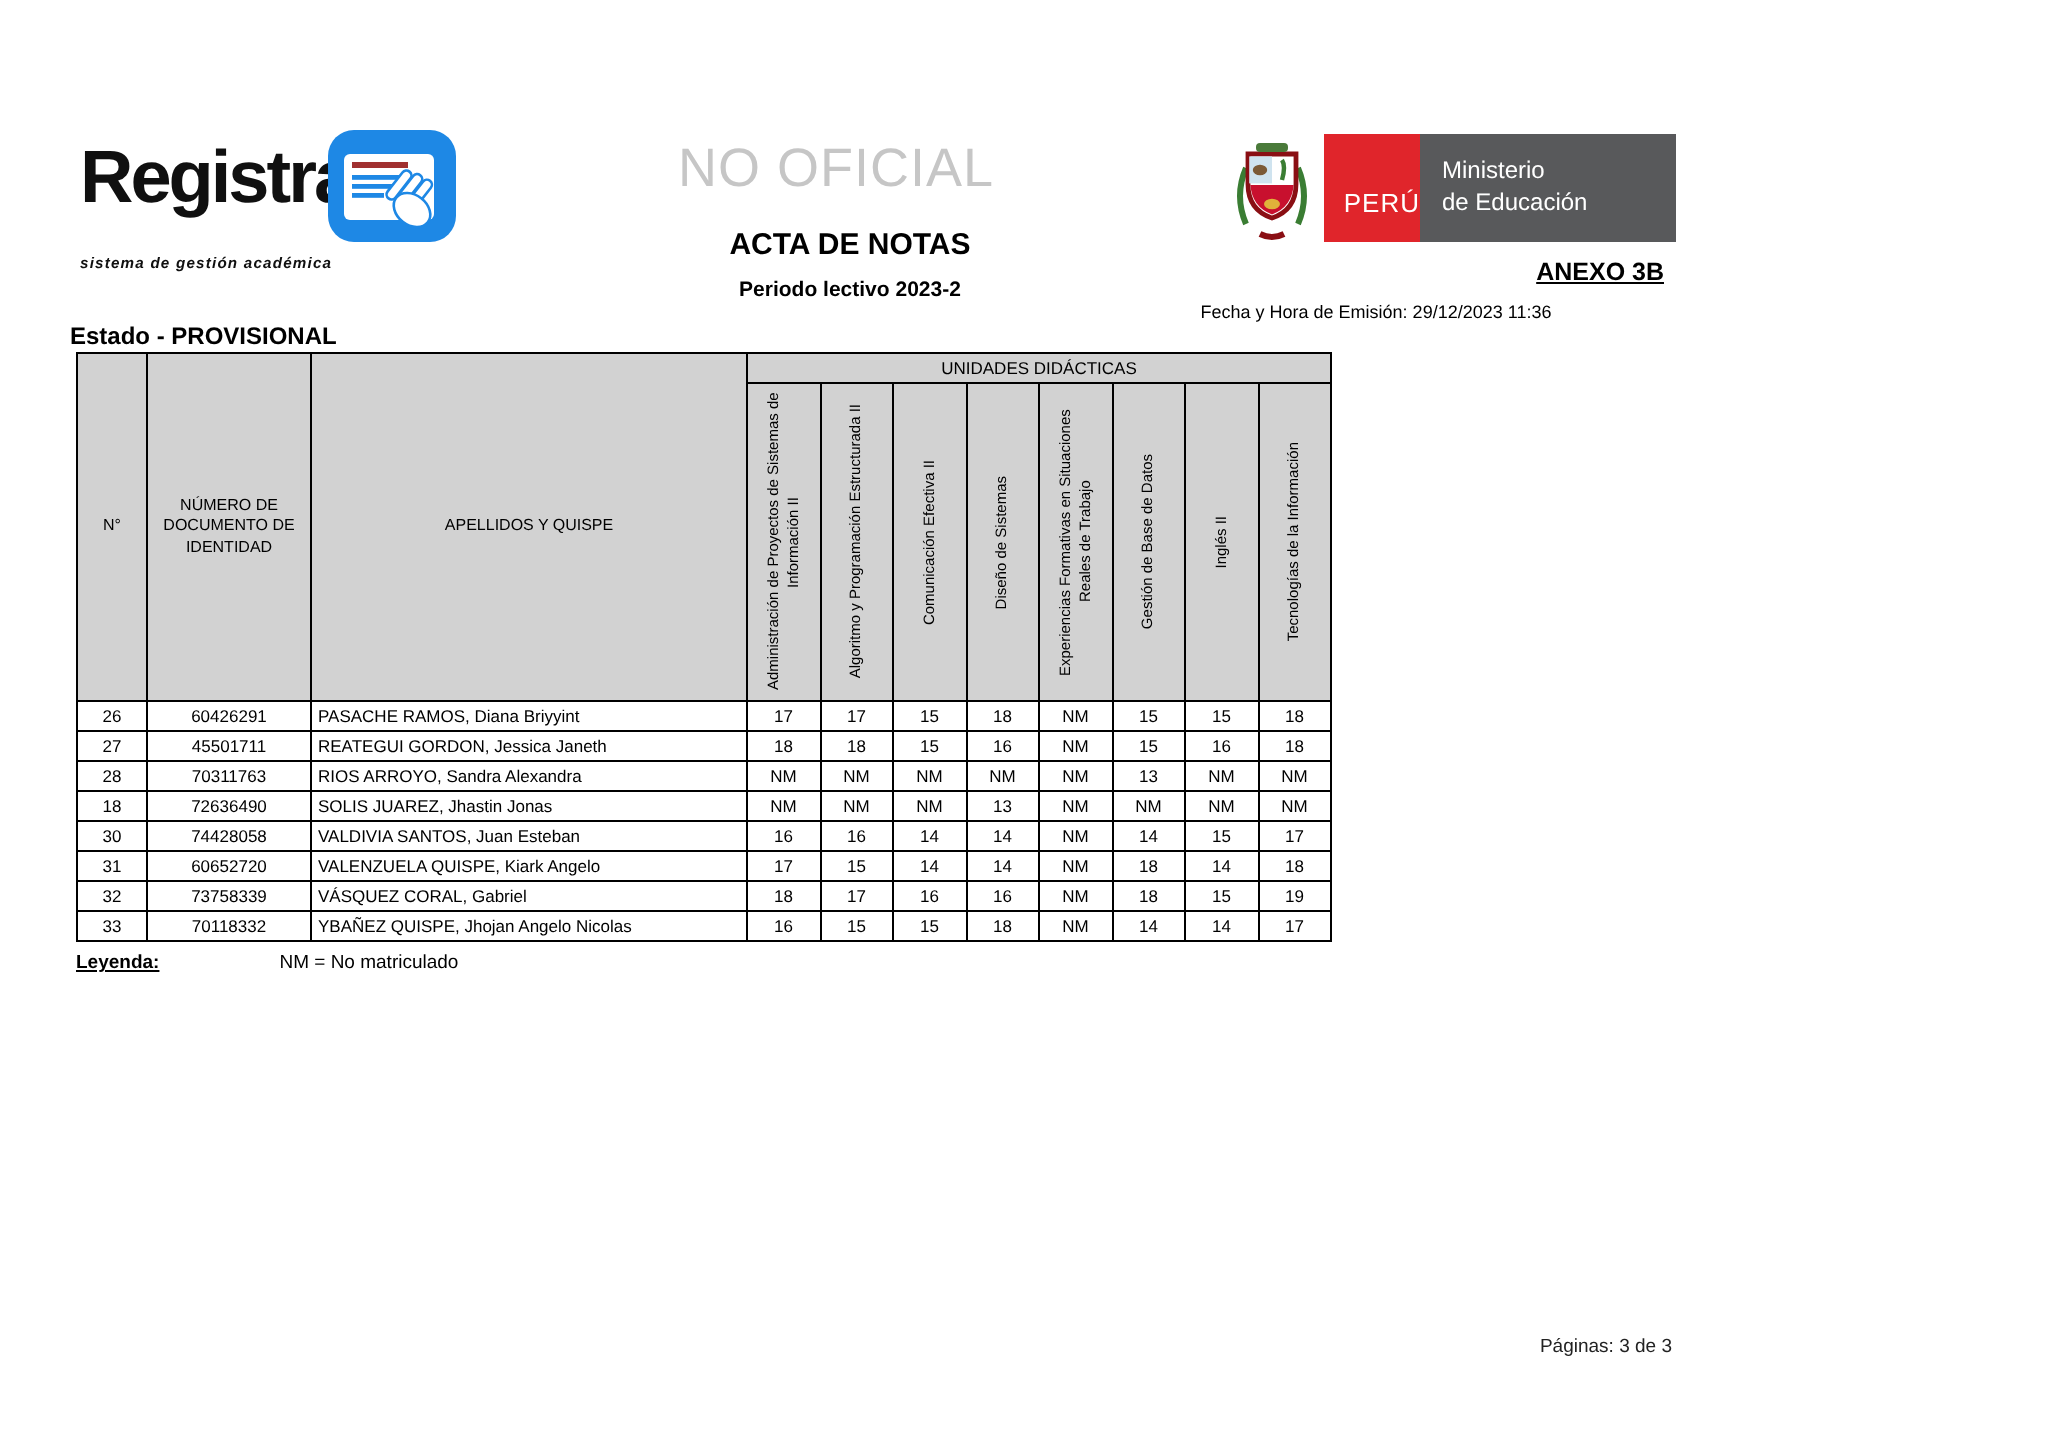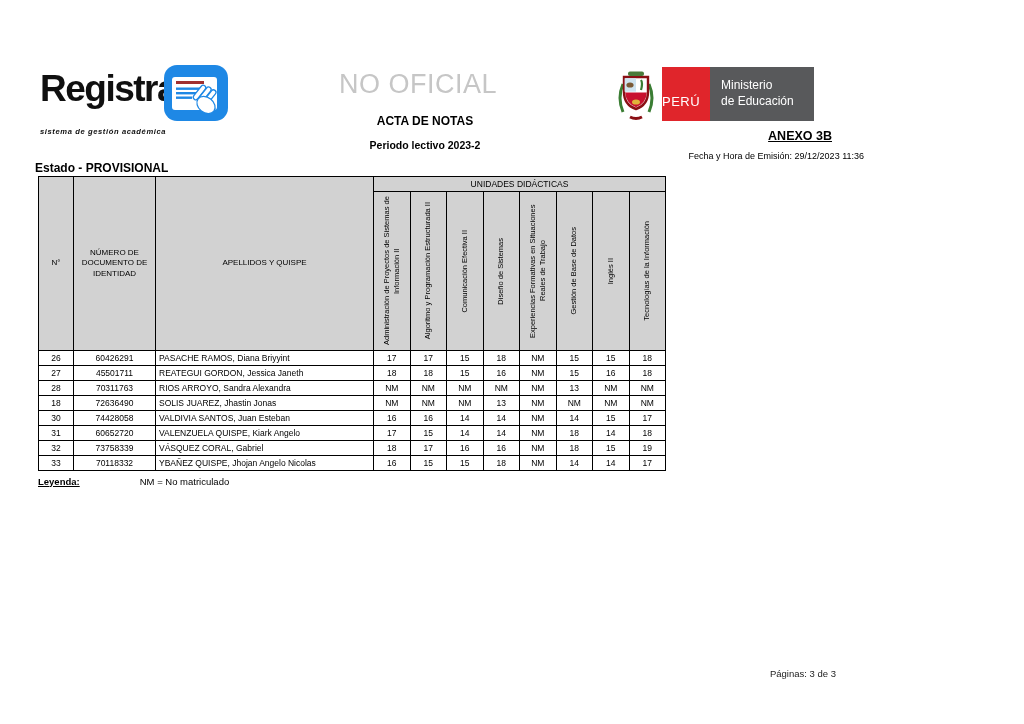--- a/index.html
+++ b/index.html
@@ -7,31 +7,31 @@
   body { font-family:"Liberation Sans", sans-serif; color:#000; }
   .page { position:relative; width:1024px; height:724px; background:#fff; overflow:hidden; }
 
   
   .logo-block { position:absolute; left:40px; top:70px; }
   .logo-word { font-size:37px; font-weight:bold; letter-spacing:-1.5px; color:#101010; line-height:1; }
   .logo-tagline { font-size:7.6px; font-weight:bold; font-style:italic; letter-spacing:.6px; margin-top:20px; color:#101010; }
   .logo-icon { position:absolute; left:163px; top:64px; }
 
   .watermark { position:absolute; left:339px; top:69px; font-size:27px; color:#c6c6c6; letter-spacing:.5px; }
-  .doc-title { position:absolute; left:330px; top:114px; width:190px; text-align:center; font-size:12px; font-weight:bold; }
+  .doc-title { position:absolute; left:330px; top:114px; width:190px; text-align:center; font-size:15px; font-weight:bold; }
   .doc-subtitle { position:absolute; left:330px; top:139px; width:190px; text-align:center; font-size:10.5px; font-weight:bold; }
 
   .coat { position:absolute; left:616px; top:68px; }
-  .gov-red { position:absolute; left:662px; top:67px; width:48px; height:54px; background:#e0252b; display:flex; align-items:flex-end; justify-content:flex-start; padding-bottom:12px; }
+  .gov-red { position:absolute; left:662px; top:67px; width:48px; height:54px; background:#e0252b; display:flex; align-items:flex-end; justify-content:flex-end; padding-bottom:12px; }
   .gov-red span { color:#fff; font-size:13px; letter-spacing:.5px; }
-  .gov-gray { position:absolute; left:710px; top:67px; width:104px; height:54px; background:#58595b; display:flex; flex-direction:column; justify-content:center; padding-left:11px; }
+  .gov-gray { position:absolute; left:710px; top:67px; width:128px; height:54px; background:#58595b; display:flex; flex-direction:column; justify-content:center; padding-left:11px; }
   .gov-gray span { color:#fff; font-size:12px; line-height:1.3; }
 
   .anexo { position:absolute; left:640px; top:129px; width:192px; text-align:right; font-size:12.5px; font-weight:bold; text-decoration:underline; }
-  .emission { position:absolute; left:568px; top:151px; width:296px; text-align:right; font-size:9px; }
+  .emission { position:absolute; left:540px; top:151px; width:296px; text-align:center; font-size:9px; }
 
   .estado { position:absolute; left:35px; top:161px; font-size:12px; font-weight:bold; }
 
   
   table.acta { position:absolute; left:38px; top:176px; width:628px; border-collapse:collapse; table-layout:fixed; border:1.5px solid #000; }
   table.acta th, table.acta td { border:1px solid #000; }
   th.hdr { background:#d2d2d2; font-size:8px; font-weight:normal; text-align:center; vertical-align:middle; line-height:1.3; padding:2px; }
   th.group-hdr { background:#d2d2d2; height:15px; font-size:8.5px; font-weight:normal; text-align:center; vertical-align:middle;margin-top:33px; }
   th.rot-cell { background:#d2d2d2; height:159px; text-align:center; vertical-align:middle; padding:3px 2px; }
   .rot { writing-mode:vertical-rl; transform:rotate(180deg); font-size:7.5px; font-weight:normal; line-height:1.35; max-height:150px; margin:0 auto; text-align:center; }

